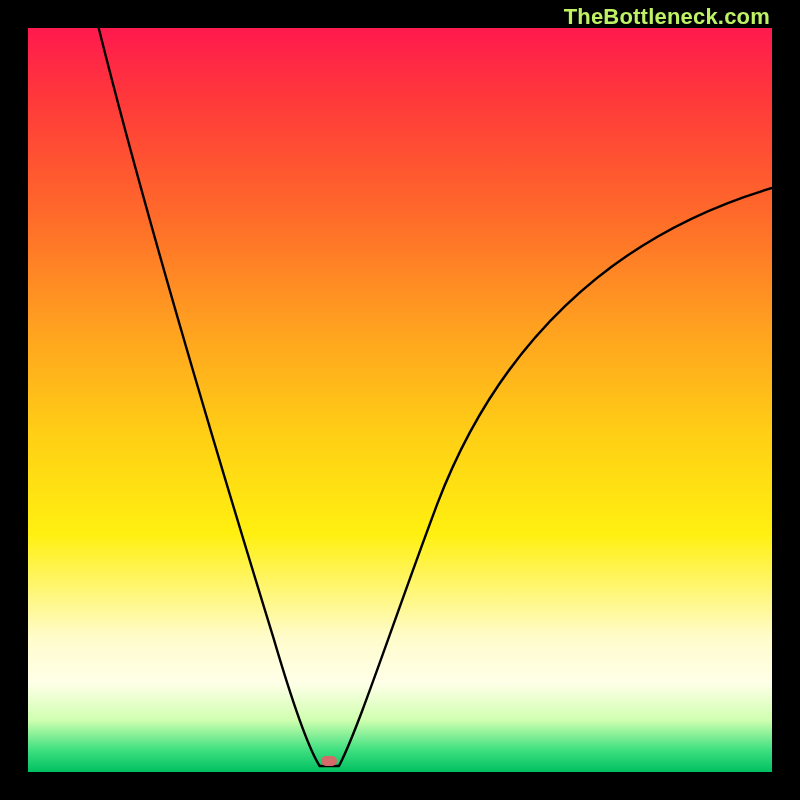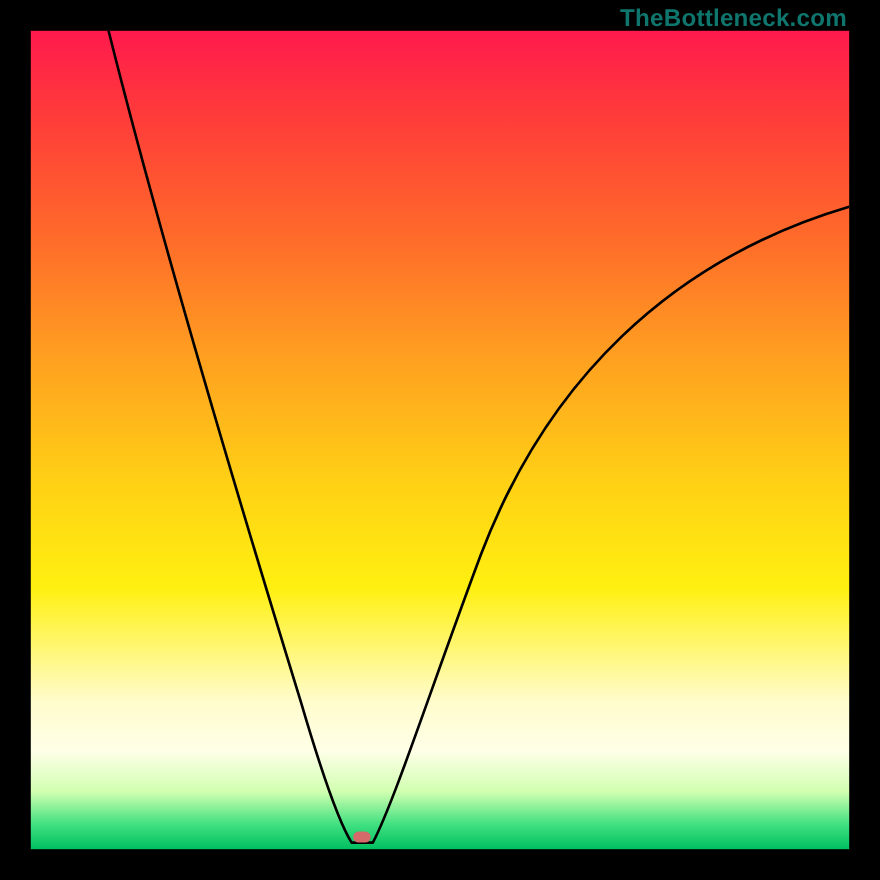--- a/index.html
+++ b/index.html
@@ -53,21 +53,21 @@
     height: 10px;
     border-radius: 5px;
     transform: translate(-50%, -50%);
   }
   .watermark {
     position: absolute;
     top: 4px;
     right: 30px;
     font-size: 22px;
     font-weight: 600;
-    color: #0f766e;
+    color: #bef264;
     letter-spacing: 0.2px;
   }
 </style>
 </head>
 <body>
 
 <div class="watermark">TheBottleneck.com</div>
 
 <div class="frame">
   <div class="plot-area"></div>

